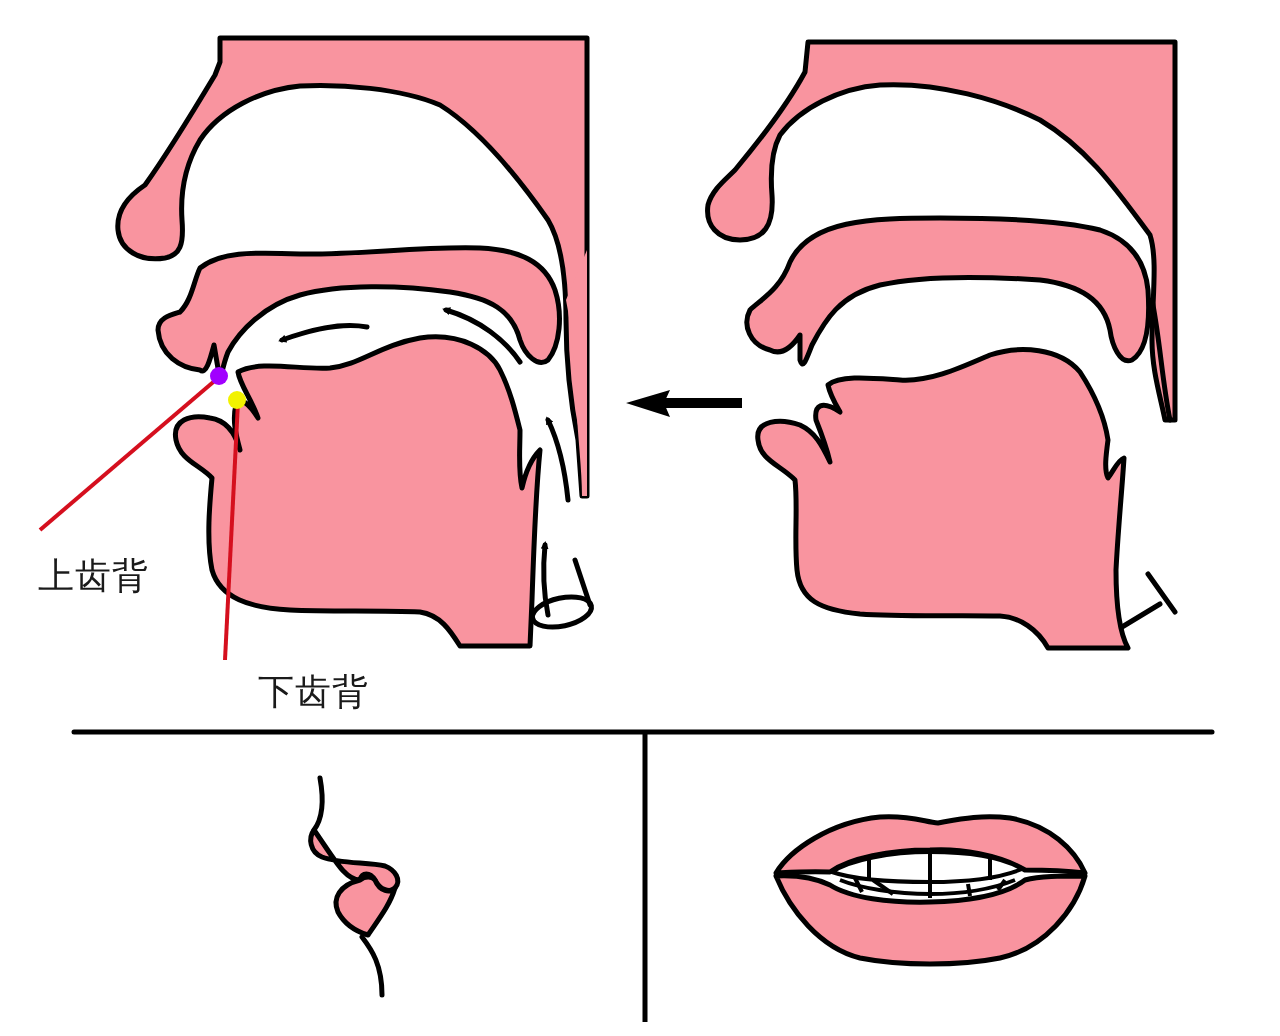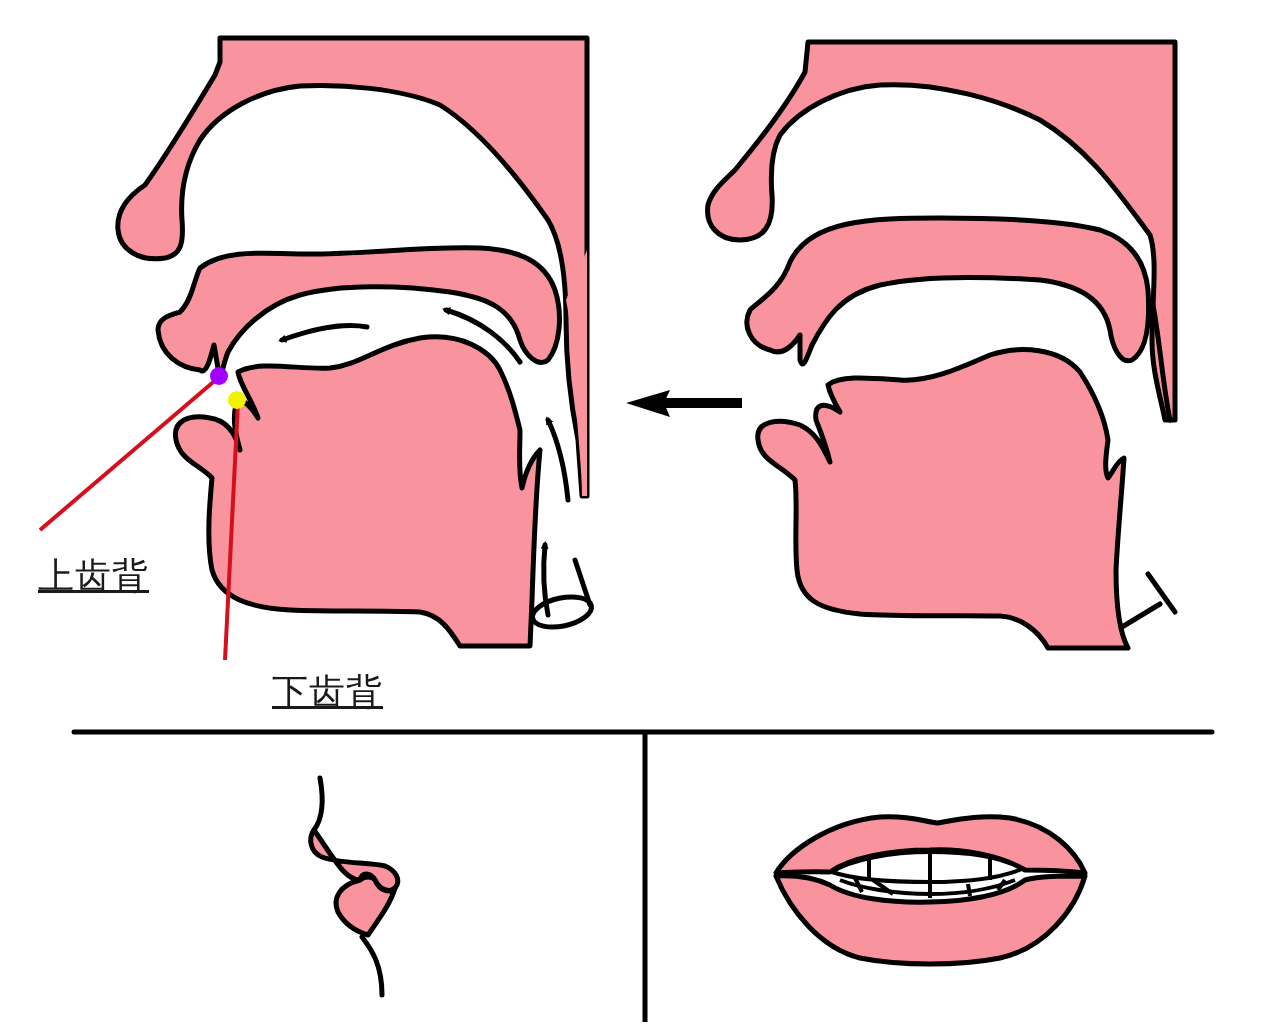--- a/index.html
+++ b/index.html
@@ -1,18 +1,18 @@
 <!DOCTYPE html>
 <html><head>
   <meta charset="utf-8">
   <style>
     html, body { margin: 0; padding: 0; background: #ffffff; }
     body { width: 1280px; height: 1036px; position: relative; overflow: hidden; font-family: "DejaVu Sans", sans-serif; }
     svg { position: absolute; left: 0; top: 0; }
-    .lbl { position: absolute; font-family: "DejaVu Sans", sans-serif; font-size: 36px; color: #1a1a1a; letter-spacing: 1px; text-decoration: underline; }
+    .lbl { position: absolute; font-family: "DejaVu Sans", sans-serif; font-size: 36px; color: #1a1a1a; letter-spacing: 1px; }
   </style>
 </head>
 <body>
 
 <svg width="1280" height="1036" viewBox="0 0 1280 1036" xmlns="http://www.w3.org/2000/svg">
   <defs>
     <marker id="ah" markerWidth="8" markerHeight="8" refX="4" refY="4" orient="auto" markerUnits="userSpaceOnUse" viewBox="0 0 8 8">
       <path d="M0,0 L8,4 L0,8 z" fill="#000"></path>
     </marker>
   </defs>
@@ -110,13 +110,13 @@
       <line x1="930" y1="852" x2="930" y2="898"></line>
       <line x1="990" y1="855" x2="990" y2="880"></line>
       <line x1="968" y1="884" x2="970" y2="896"></line>
       <line x1="855" y1="878" x2="862" y2="892"></line>
       <line x1="1005" y1="880" x2="998" y2="890"></line>
     </g>
   </g>
 </svg>
 
 <div class="lbl" style="left:38px; top:552px;">上齿背</div>
-<div class="lbl" style="left:272px; top:668px;">下齿背</div>
+<div class="lbl" style="left:258px; top:668px;">下齿背</div>
 
 </body></html>

